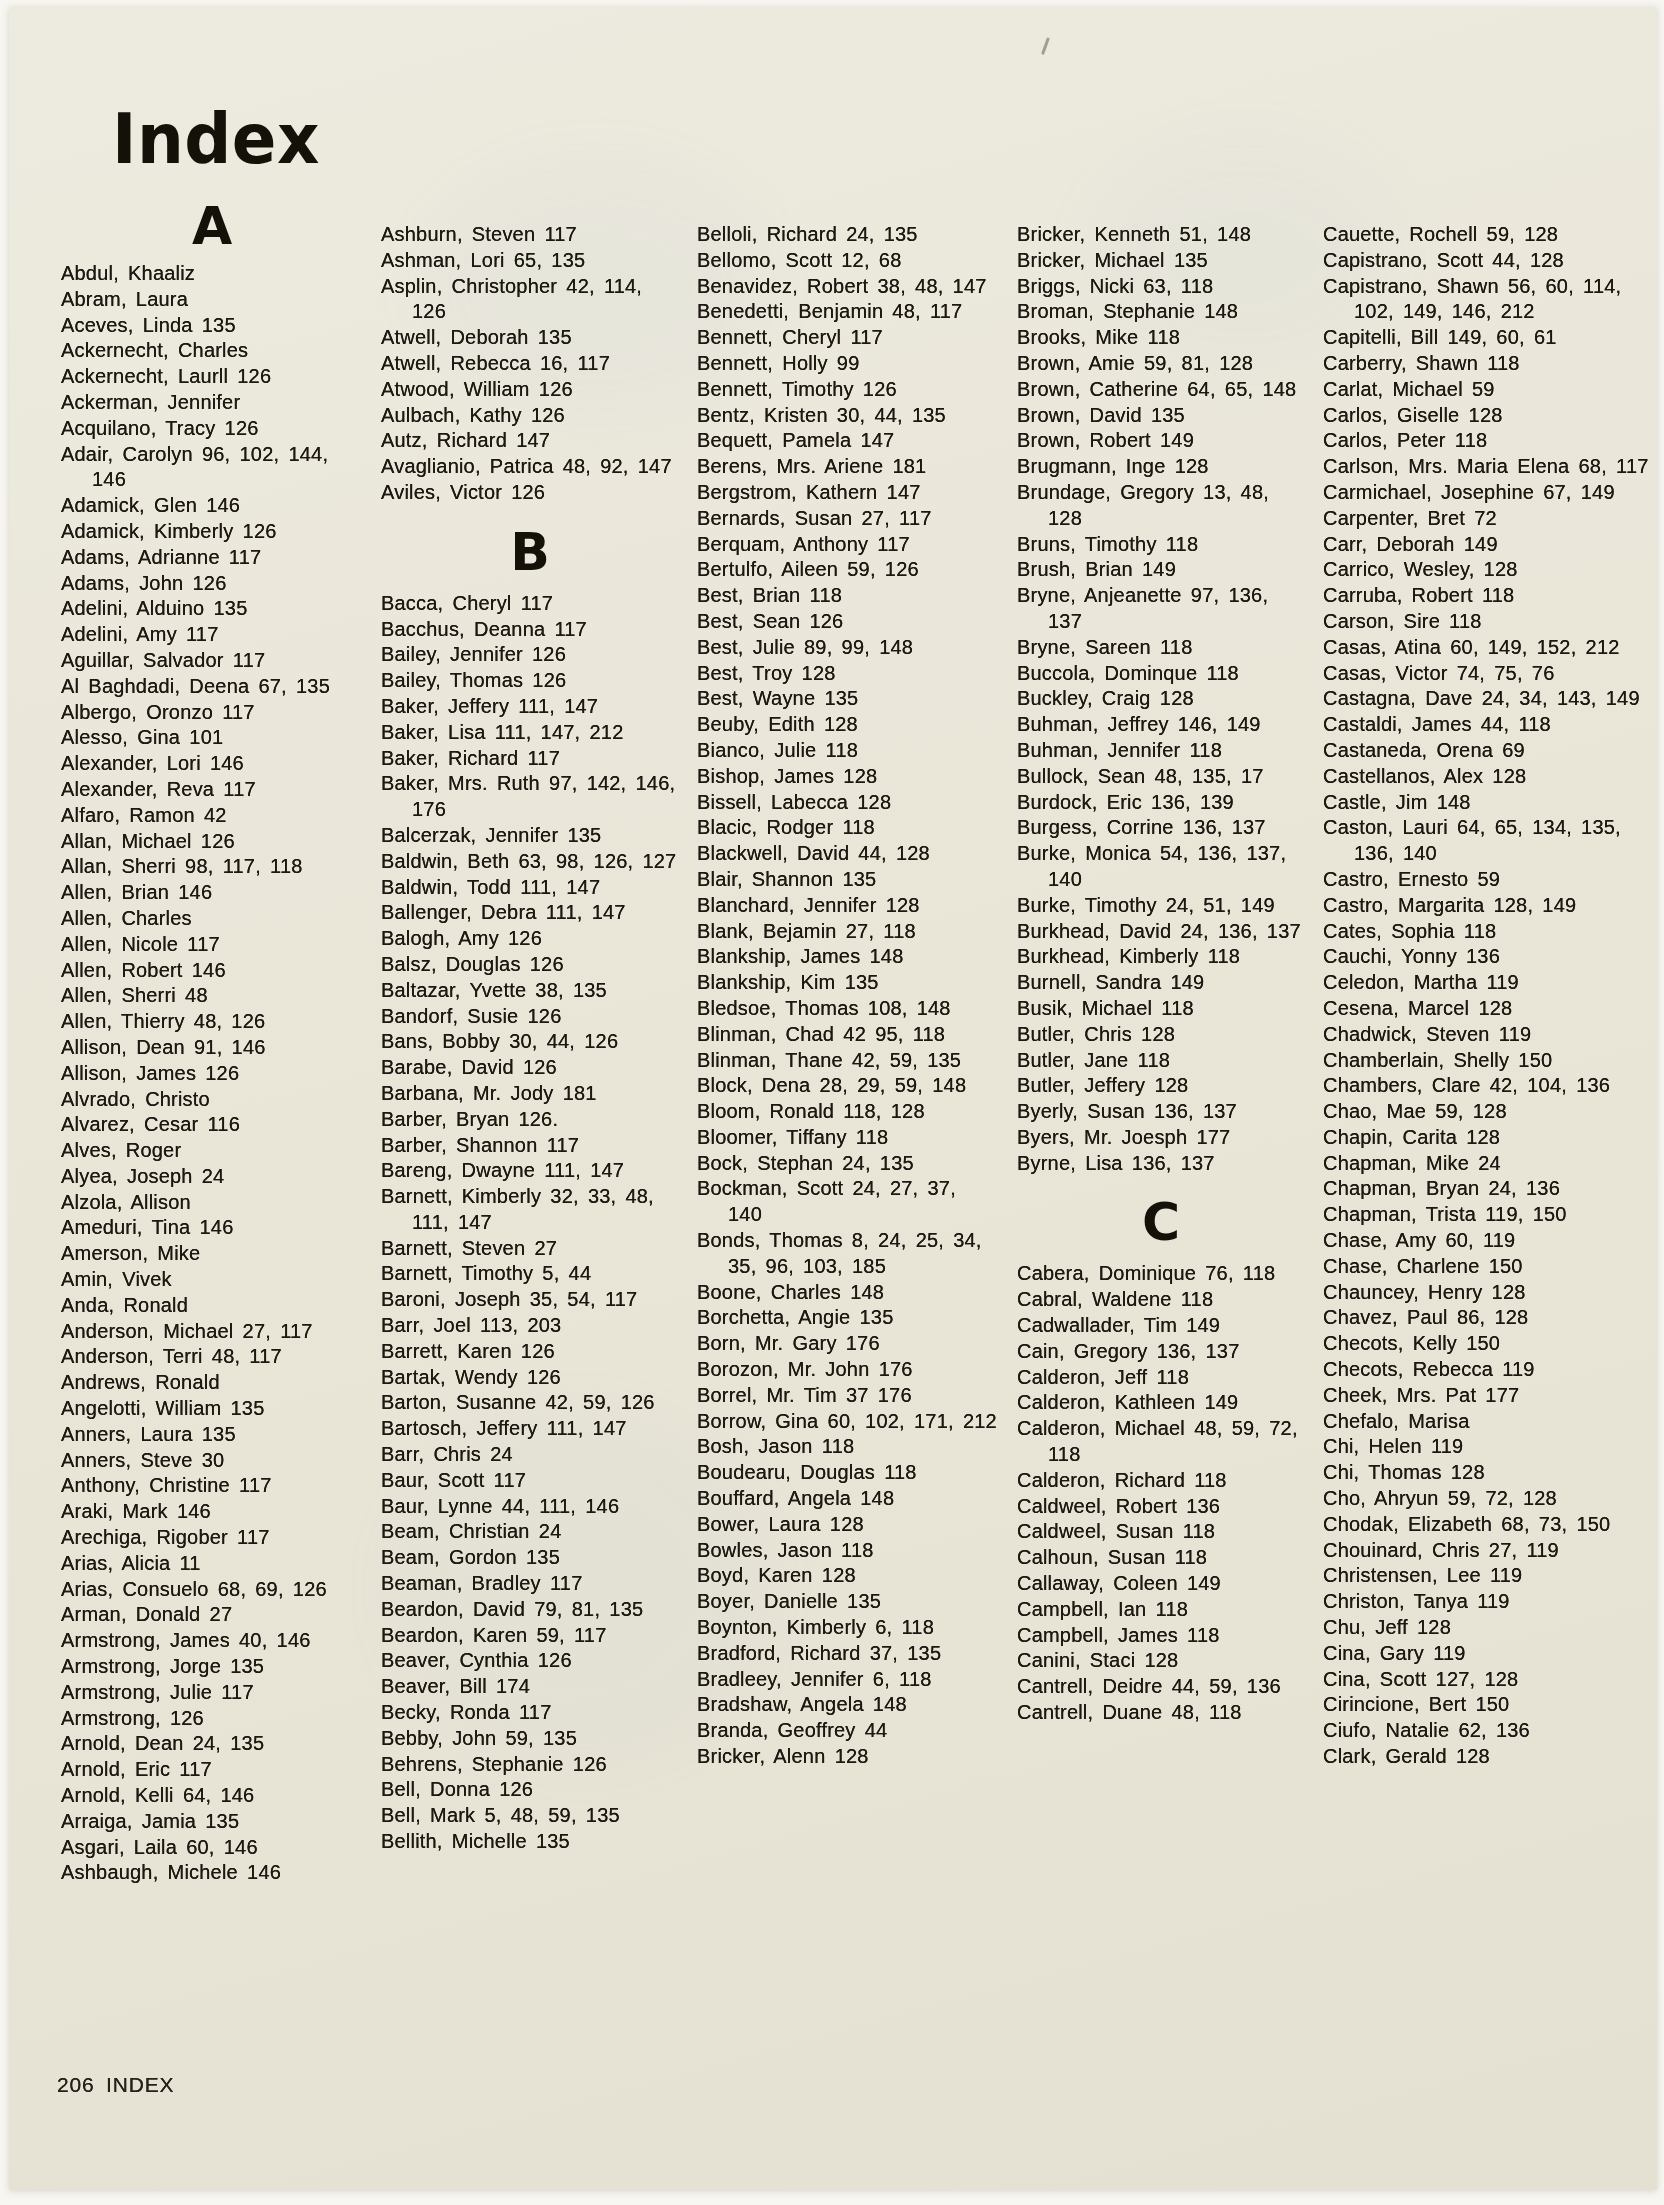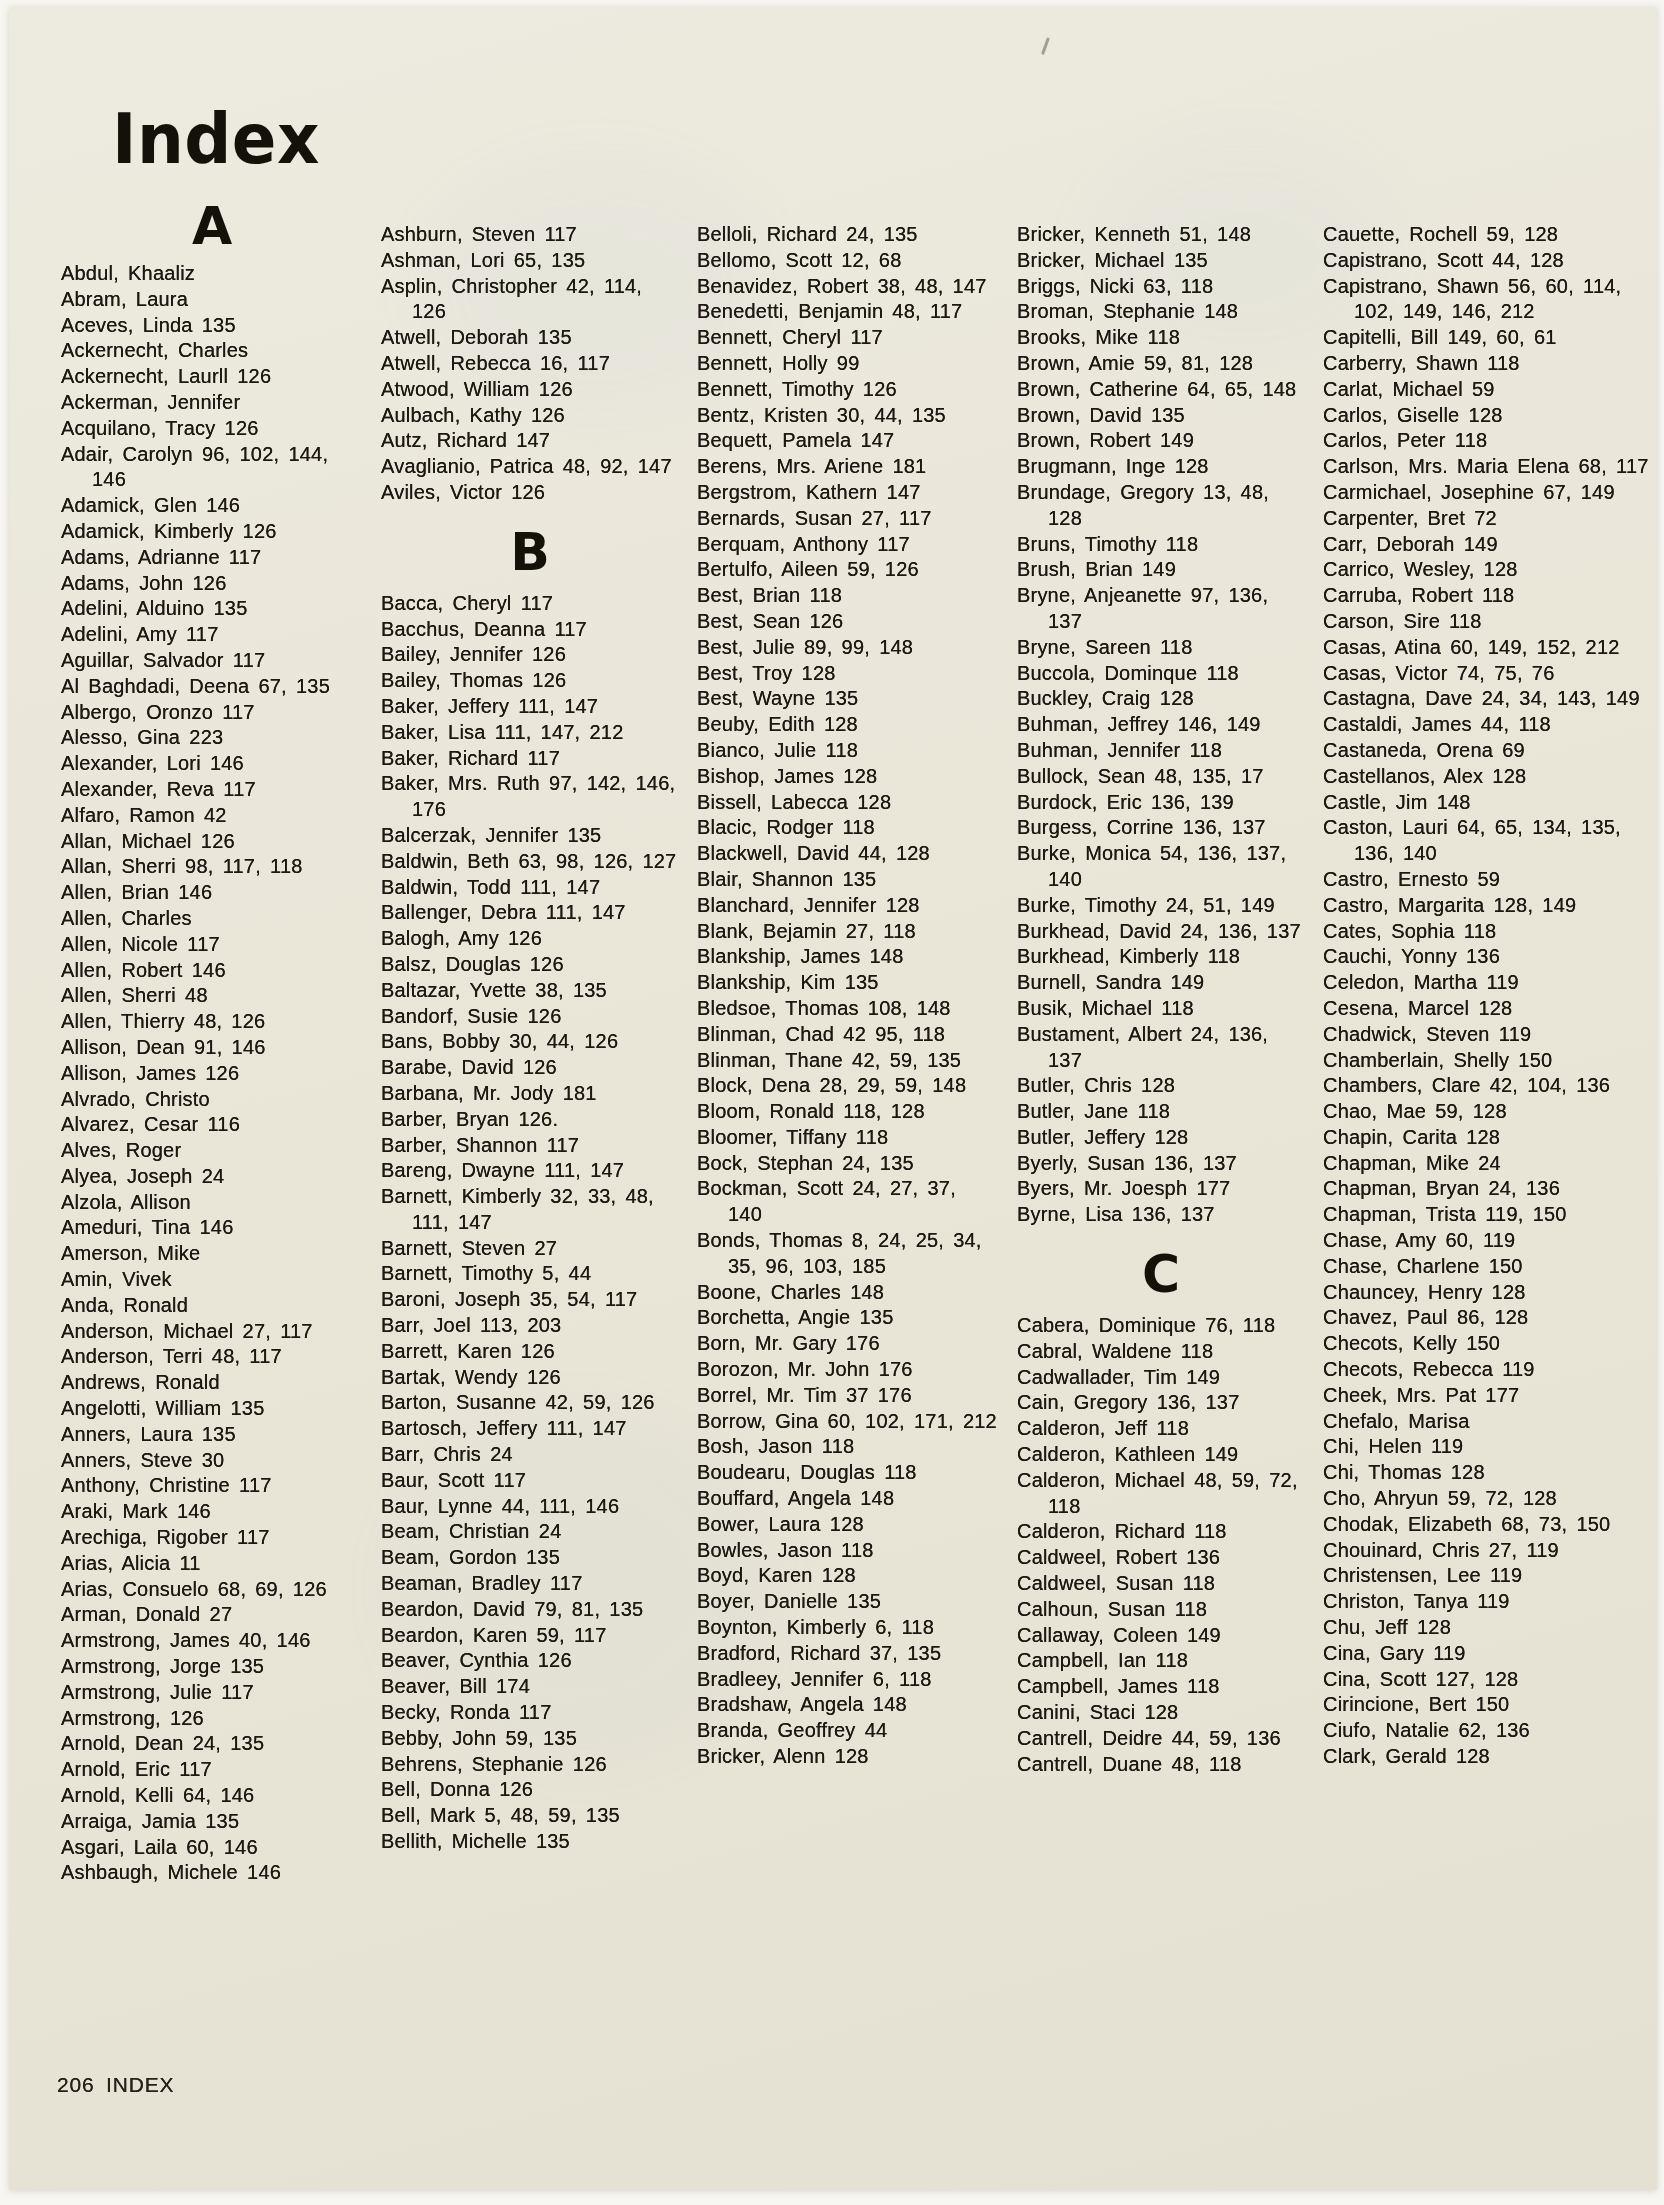--- a/index.html
+++ b/index.html
@@ -84,21 +84,21 @@
           <div class="entry">Adair, Carolyn 96, 102, 144, 146</div>
           <div class="entry">Adamick, Glen 146</div>
           <div class="entry">Adamick, Kimberly 126</div>
           <div class="entry">Adams, Adrianne 117</div>
           <div class="entry">Adams, John 126</div>
           <div class="entry">Adelini, Alduino 135</div>
           <div class="entry">Adelini, Amy 117</div>
           <div class="entry">Aguillar, Salvador 117</div>
           <div class="entry">Al Baghdadi, Deena 67, 135</div>
           <div class="entry">Albergo, Oronzo 117</div>
-          <div class="entry">Alesso, Gina 223</div>
+          <div class="entry">Alesso, Gina 101</div>
           <div class="entry">Alexander, Lori 146</div>
           <div class="entry">Alexander, Reva 117</div>
           <div class="entry">Alfaro, Ramon 42</div>
           <div class="entry">Allan, Michael 126</div>
           <div class="entry">Allan, Sherri 98, 117, 118</div>
           <div class="entry">Allen, Brian 146</div>
           <div class="entry">Allen, Charles</div>
           <div class="entry">Allen, Nicole 117</div>
           <div class="entry">Allen, Robert 146</div>
           <div class="entry">Allen, Sherri 48</div>
@@ -285,21 +285,20 @@
           <div class="entry">Buhman, Jennifer 118</div>
           <div class="entry">Bullock, Sean 48, 135, 17</div>
           <div class="entry">Burdock, Eric 136, 139</div>
           <div class="entry">Burgess, Corrine 136, 137</div>
           <div class="entry">Burke, Monica 54, 136, 137, 140</div>
           <div class="entry">Burke, Timothy 24, 51, 149</div>
           <div class="entry">Burkhead, David 24, 136, 137</div>
           <div class="entry">Burkhead, Kimberly 118</div>
           <div class="entry">Burnell, Sandra 149</div>
           <div class="entry">Busik, Michael 118</div>
-          <div class="entry">Bustament, Albert 24, 136, 137</div>
           <div class="entry">Butler, Chris 128</div>
           <div class="entry">Butler, Jane 118</div>
           <div class="entry">Butler, Jeffery 128</div>
           <div class="entry">Byerly, Susan 136, 137</div>
           <div class="entry">Byers, Mr. Joesph 177</div>
           <div class="entry">Byrne, Lisa 136, 137</div>
           <div class="letter">C</div>
           <div class="entry">Cabera, Dominique 76, 118</div>
           <div class="entry">Cabral, Waldene 118</div>
           <div class="entry">Cadwallader, Tim 149</div>

